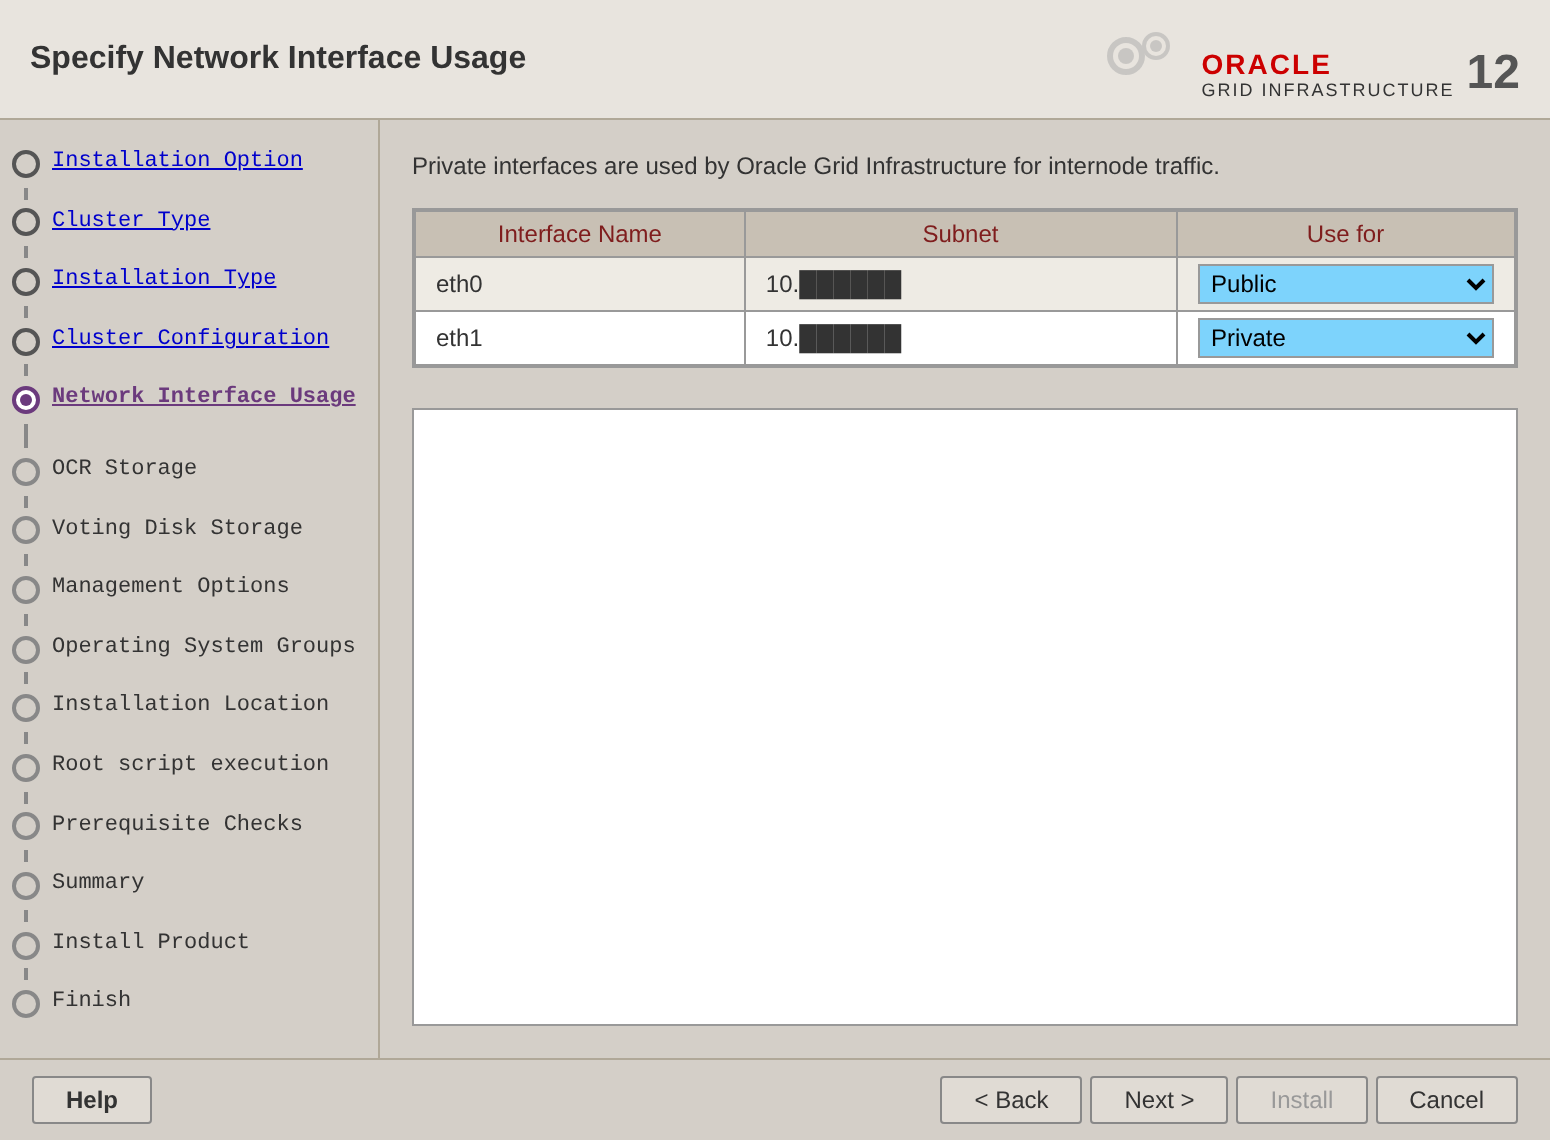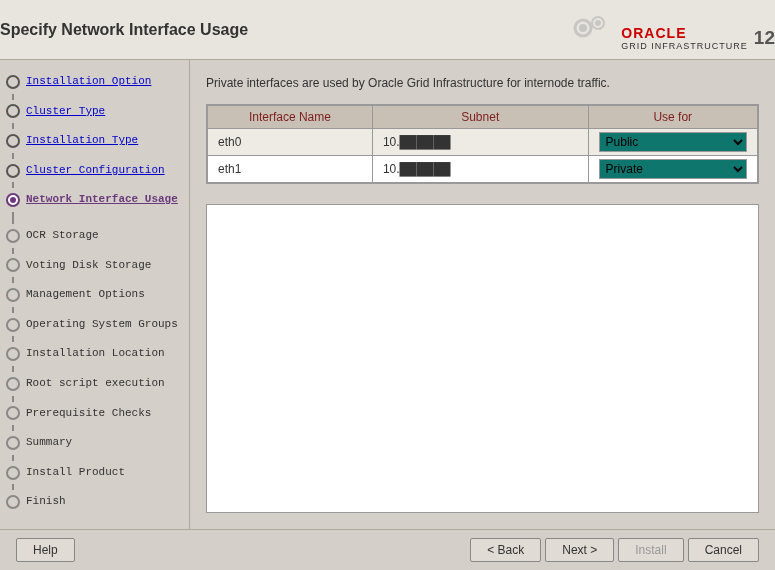--- a/index.html
+++ b/index.html
@@ -20,21 +20,21 @@
       flex-direction: column;
     }
 
     
     .header {
       background: #e8e4de;
       border-bottom: 1px solid #b0a898;
       display: flex;
       align-items: center;
       justify-content: space-between;
-      padding: 8px 0;
+      padding: 8px 15px;
       min-height: 52px;
     }
 
     .header-title {
       font-size: 16px;
       font-weight: bold;
       color: #333;
     }
 
     .oracle-logo {
@@ -51,21 +51,21 @@
     }
 
     .oracle-subtitle {
       color: #333;
       font-size: 9px;
       letter-spacing: 1px;
       text-align: center;
     }
 
     .oracle-version {
-      font-size: 19px;
+      font-size: 24px;
       font-weight: bold;
       color: #555;
       margin-left: 6px;
     }
 
     .logo-area {
       display: flex;
       align-items: flex-end;
     }
 
@@ -152,21 +152,21 @@
     .content-description {
       font-size: 12px;
       color: #333;
       margin-bottom: 14px;
     }
 
     .use-for-select {
       width: 100%;
       font-size: 12px;
       border: 1px solid #999;
-      background: #0f766e;
+      background: #7dd3fc;
       padding: 1px 2px;
     }
 
     
     .log-area {
       flex: 1;
       border: 1px solid #999;
       background: white;
       margin-top: 4px;
       min-height: 80px;
@@ -197,20 +197,21 @@
       color: #333;
     }
 
     .btn.disabled {
       color: #999;
       cursor: default;
     }
 
     .btn-help {
       padding: 4px 16px;
+      font-weight: bold;
     }
 
     .subnet-cell {
       min-width: 140px;
     }
 
     .table-container {
       max-height: 120px;
       overflow-y: auto;
       border: 1px solid #999;

